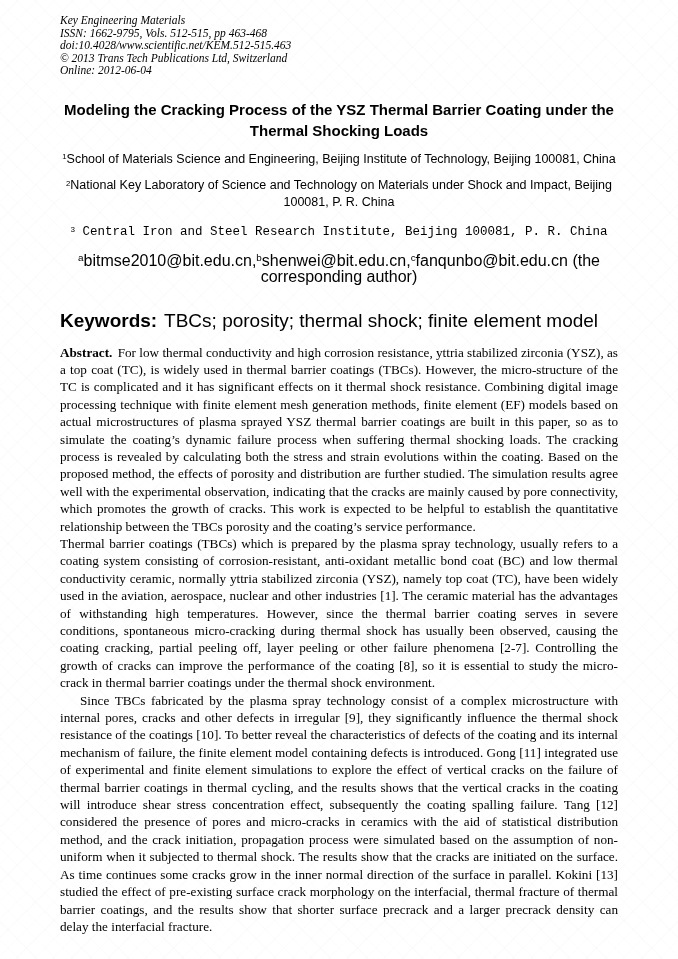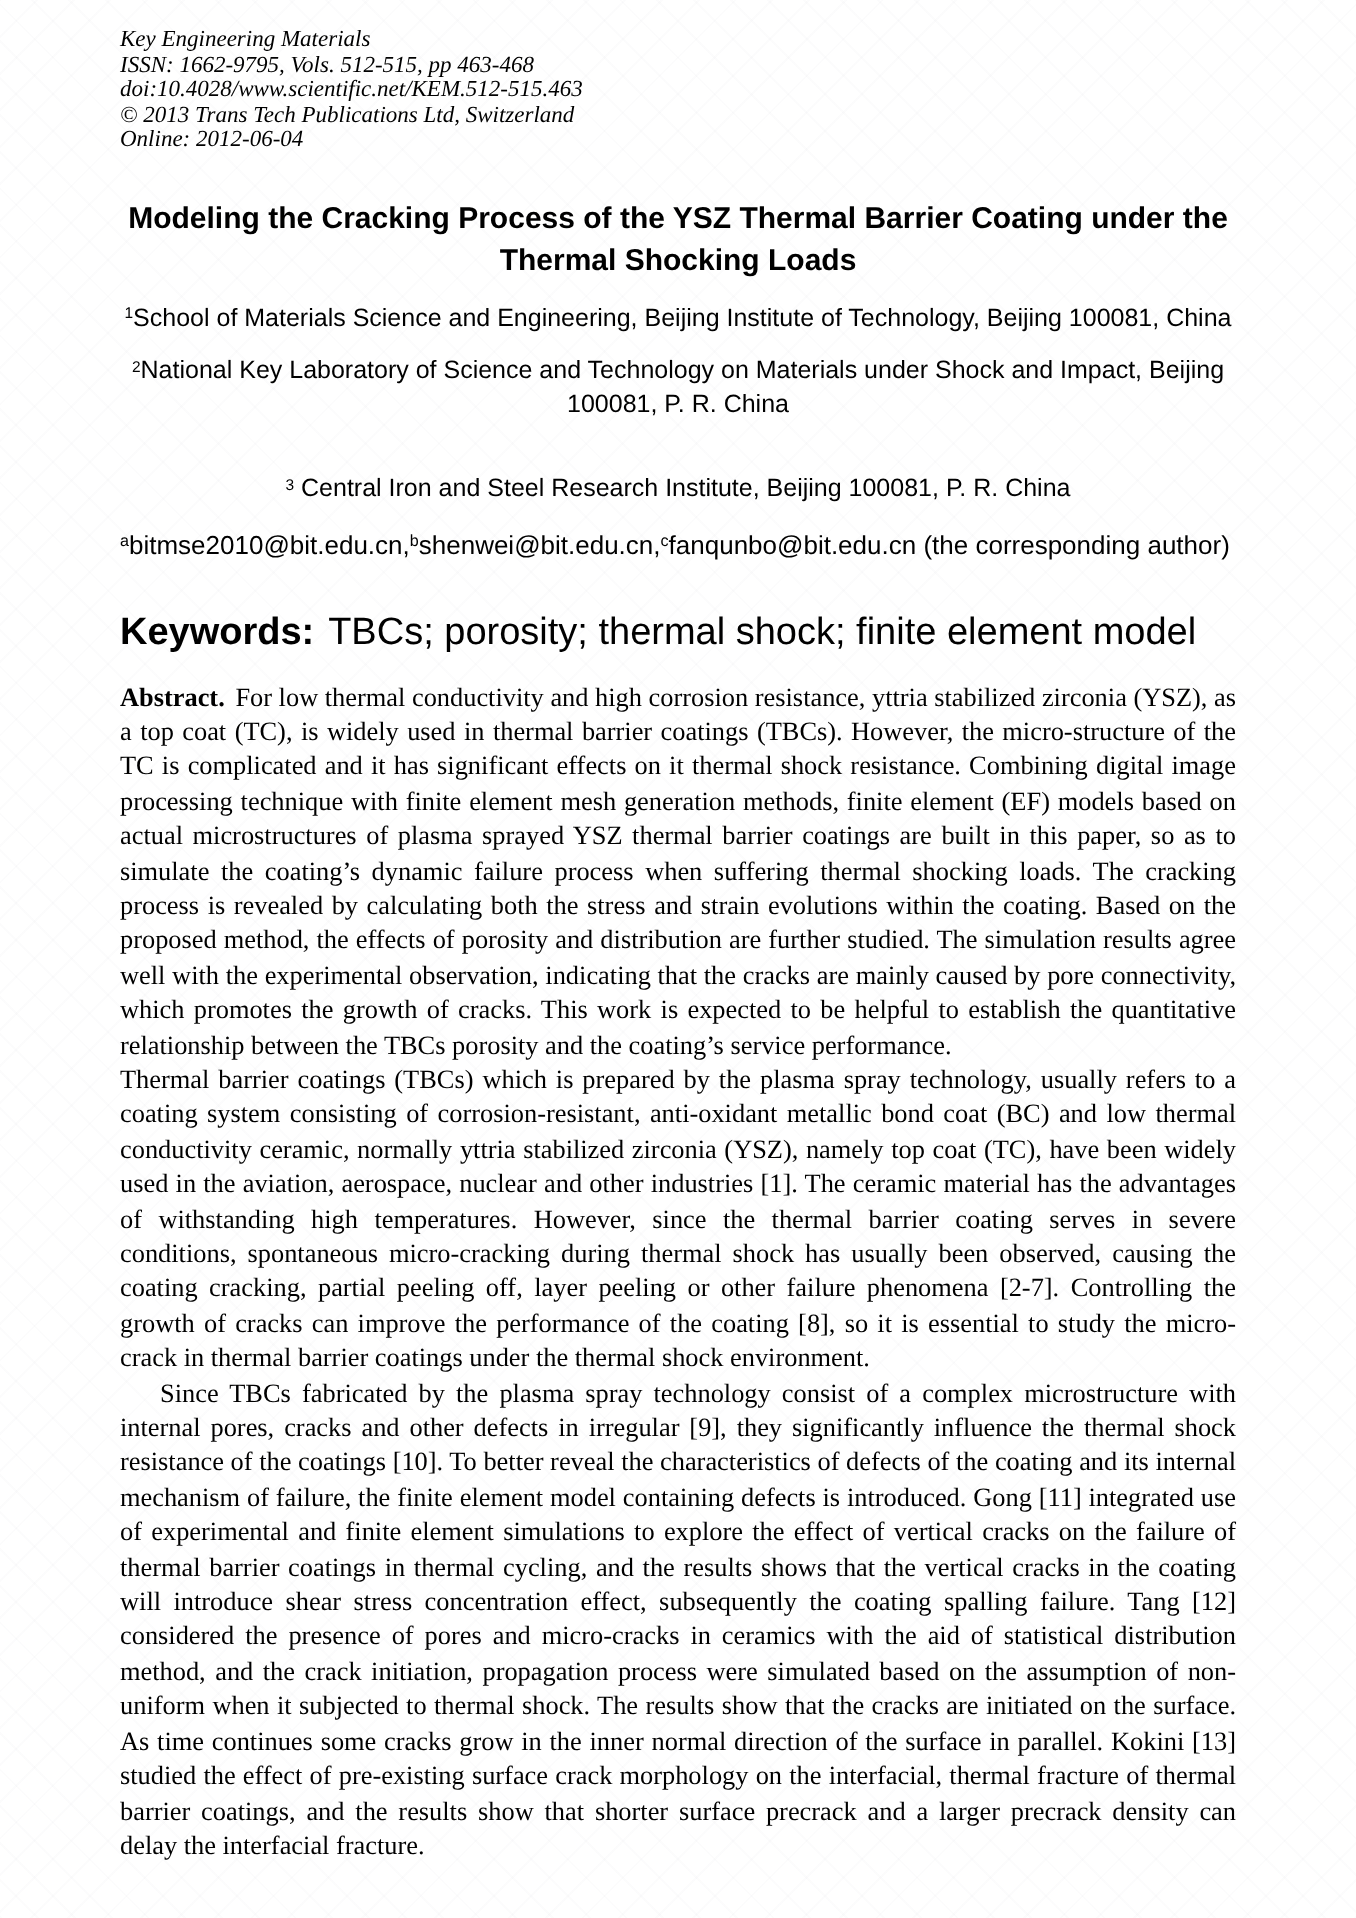--- a/index.html
+++ b/index.html
@@ -56,25 +56,26 @@
     top: -0.45em;
   }
   
   .affil {
     font-family: "Liberation Sans", sans-serif;
     font-size: 12.5px;
     line-height: 16.5px;
     text-align: center;
     margin-top: 10px;
   }
-  .affil3 { margin-top: 26px; }
+  .affil3 { margin-top: 14px; font-family: Liberation Mono, monospace; }
   .emails {
     font-family: "Liberation Sans", sans-serif;
-    font-size: 13px;
+    font-size: 16px;
     line-height: 16px;
+    text-align: center;
     margin-top: 12px;
   }
   
   .keywords {
     font-family: "Liberation Sans", sans-serif;
     font-size: 19px;
     margin-top: 25px;
   }
   .keywords b { padding-right: 2px; }
   

